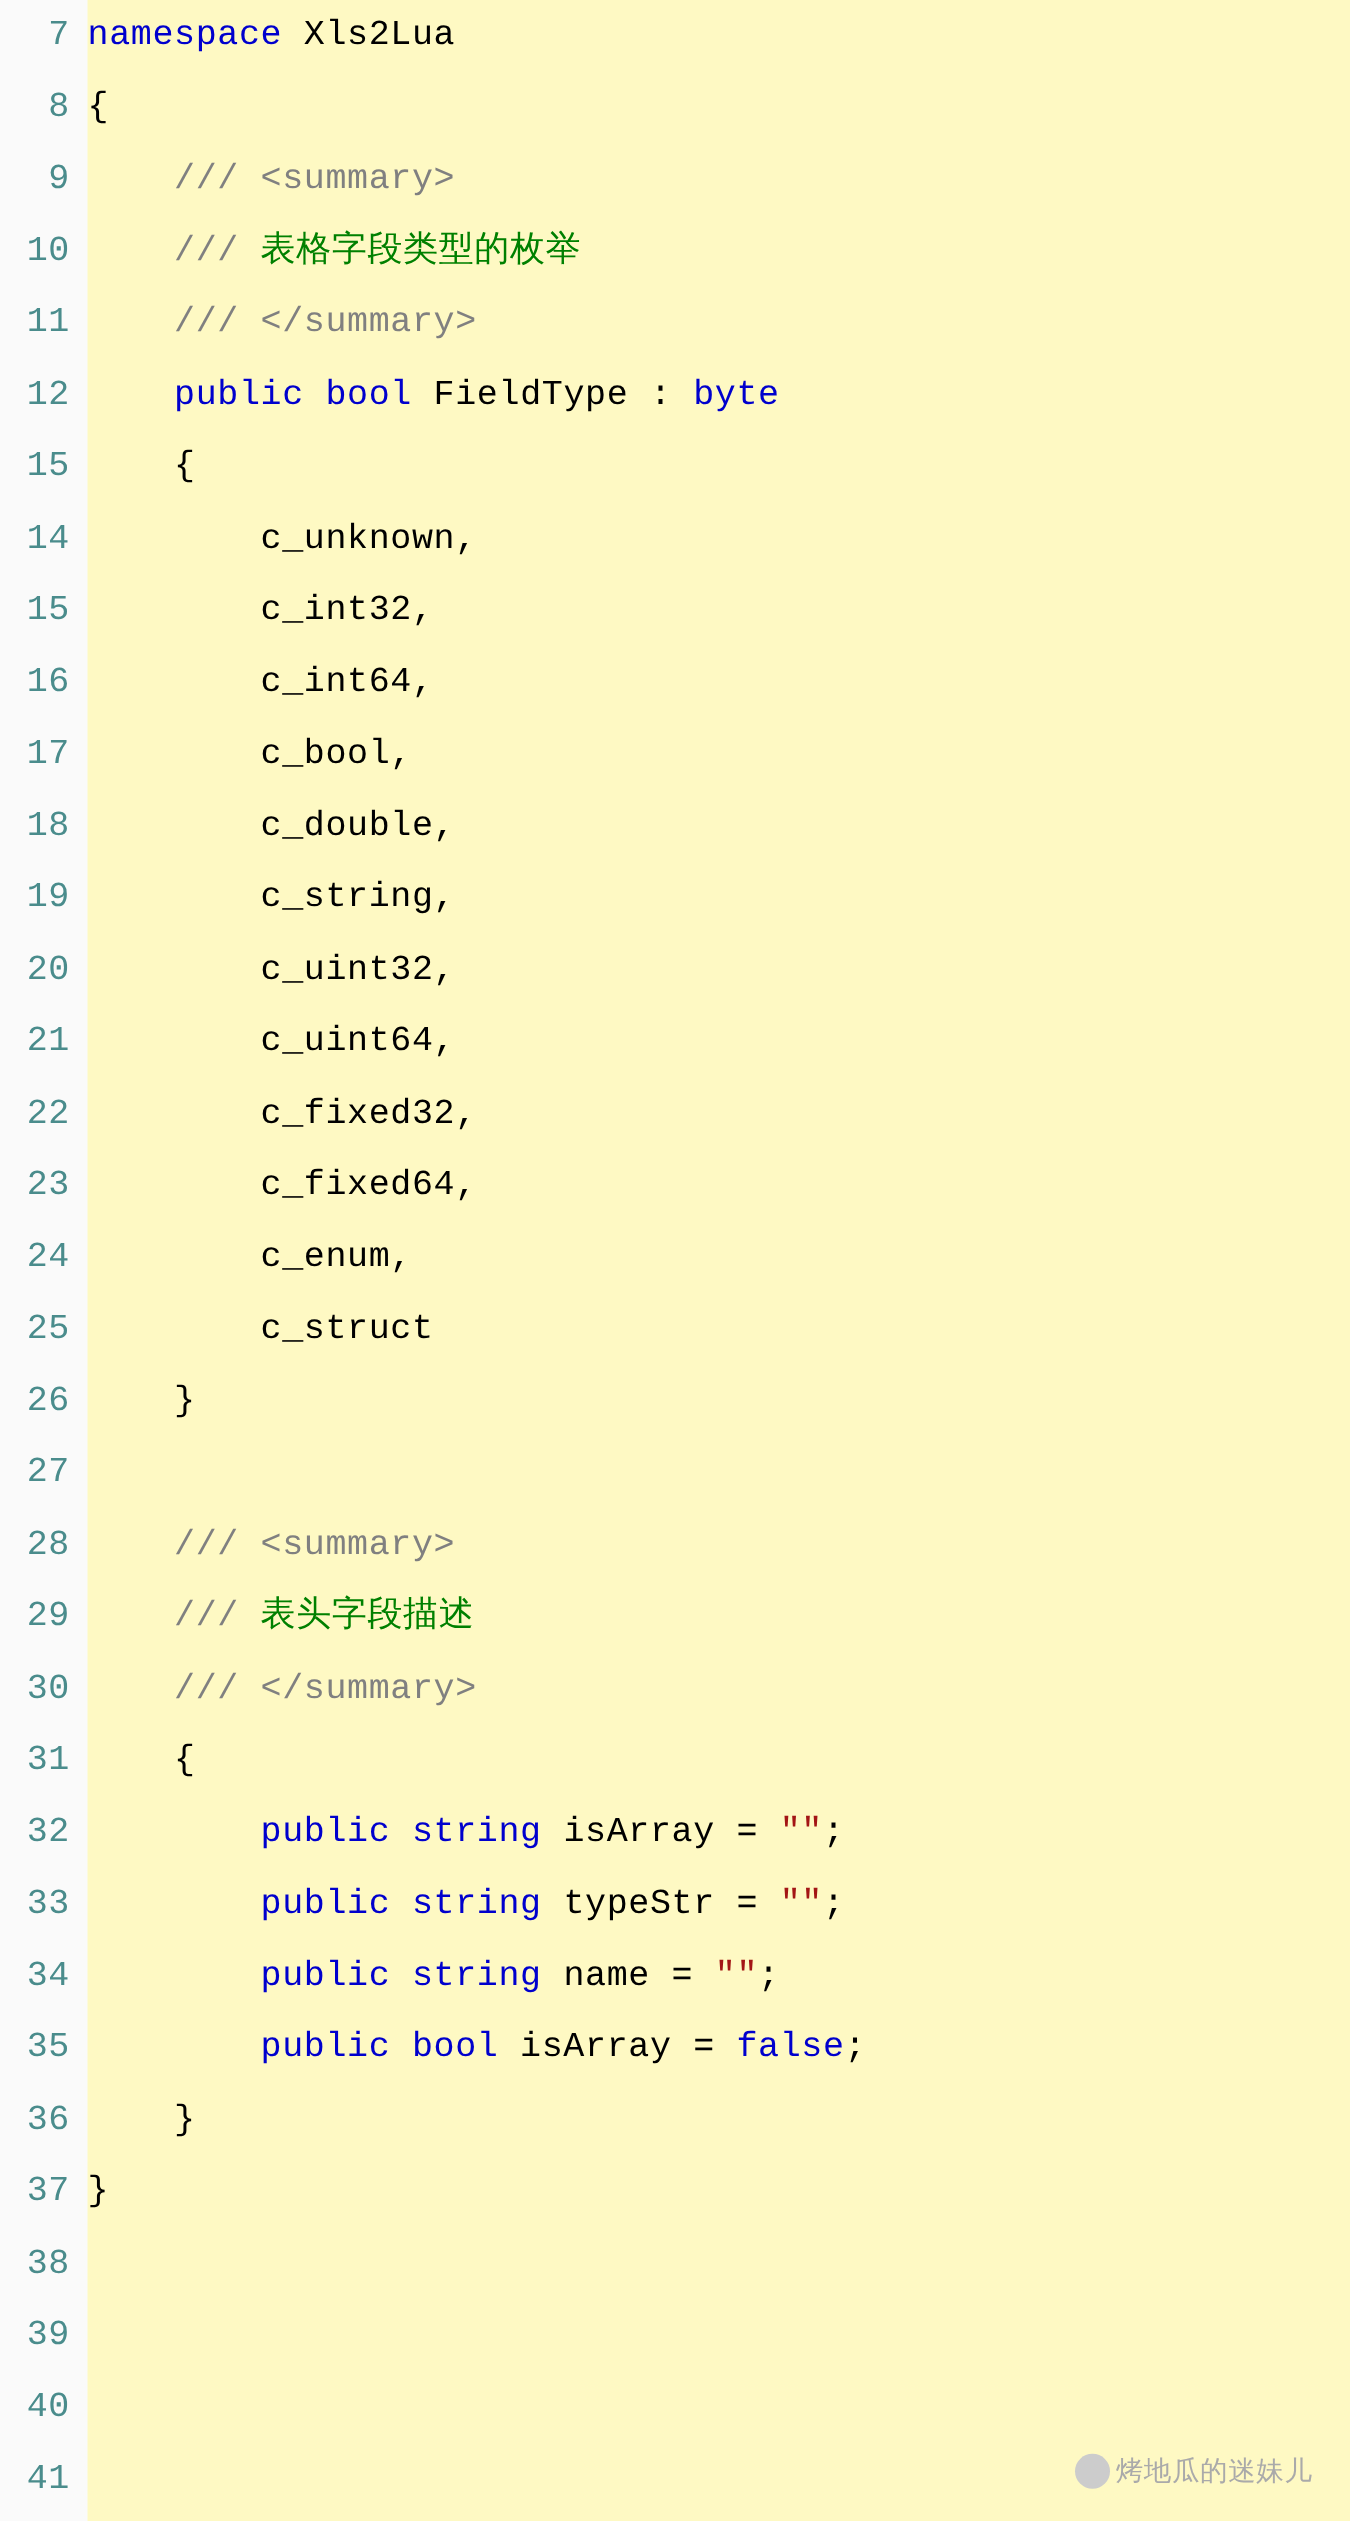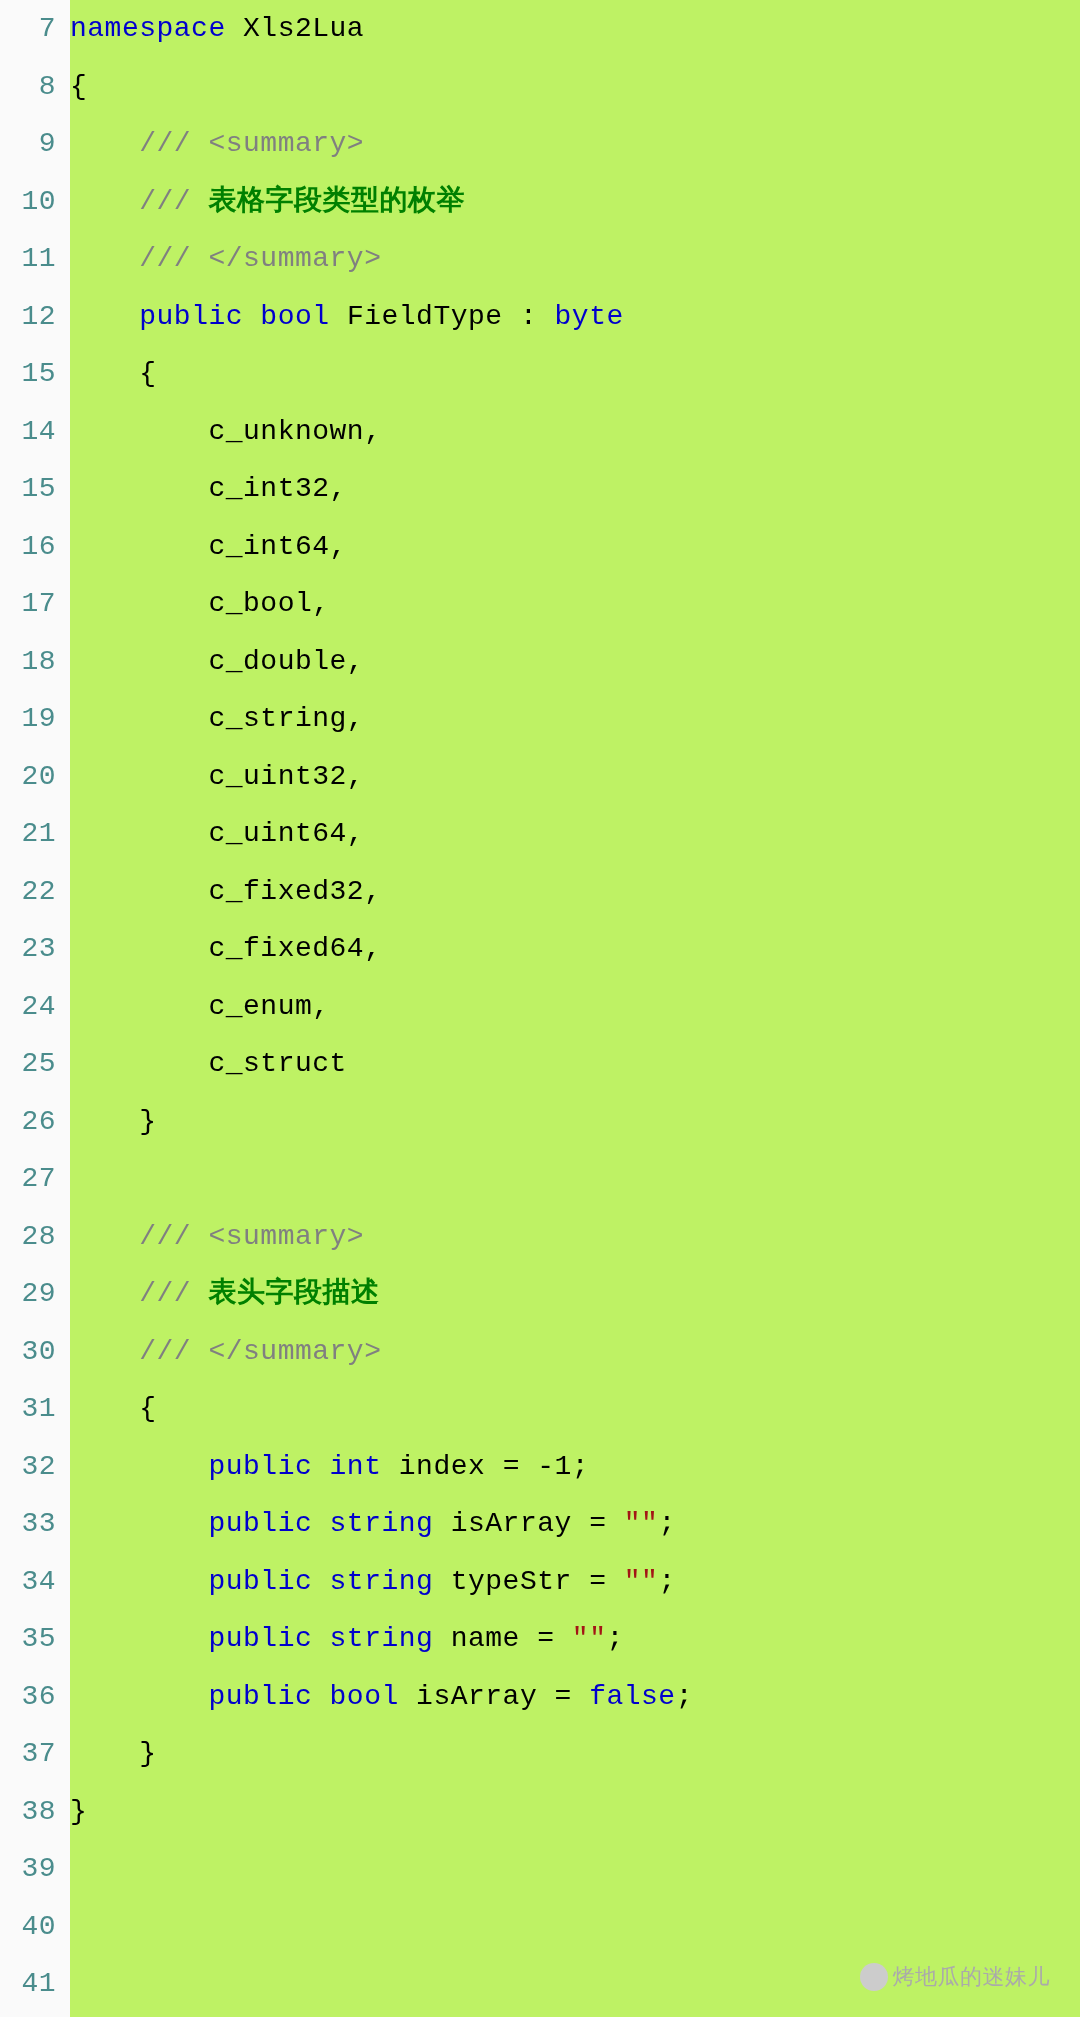--- a/index.html
+++ b/index.html
@@ -23,34 +23,34 @@
       background: #fafafa;
       color: #4a8c8c;
       user-select: none;
     }
     .line-num {
       height: 57.5px;
       line-height: 57.5px;
     }
     .code {
       flex: 1;
-      background: #bef264;
+      background: #fef9c3;
       color: #000;
     }
     .line {
       height: 57.5px;
       line-height: 57.5px;
       white-space: pre;
     }
     .kw { color: #0000cd; }
     .type { color: #0000cd; }
     .ident { color: #000; }
     .comment-slash { color: #808080; }
     .xml-tag { color: #808080; }
-    .comment-text { color: #008000; font-weight: bold; text-align: right; }
+    .comment-text { color: #008000; font-weight: normal; text-align: right; }
     .str { color: #a31515; }
     .num { color: #000; }
     .punct { color: #000; }
     .watermark {
       position: absolute;
       bottom: 25px;
       right: 30px;
       color: #aaa;
       font-size: 22px;
       font-family: sans-serif;
@@ -126,21 +126,20 @@
       <div class="line"><span>        </span><span class="ident">c_fixed32</span><span class="punct">,</span></div>
       <div class="line"><span>        </span><span class="ident">c_fixed64</span><span class="punct">,</span></div>
       <div class="line"><span>        </span><span class="ident">c_enum</span><span class="punct">,</span></div>
       <div class="line"><span>        </span><span class="ident">c_struct</span></div>
       <div class="line"><span>    </span><span class="punct">}</span></div>
       <div class="line"></div>
       <div class="line"><span>    </span><span class="comment-slash">/// </span><span class="xml-tag">&lt;summary&gt;</span></div>
       <div class="line"><span>    </span><span class="comment-slash">/// </span><span class="comment-text">表头字段描述</span></div>
       <div class="line"><span>    </span><span class="comment-slash">/// </span><span class="xml-tag">&lt;/summary&gt;</span></div>
       <div class="line"><span>    </span><span class="punct">{</span></div>
-      <div class="line"><span>        </span><span class="kw">public</span><span> </span><span class="type">int</span><span> </span><span class="ident">index</span><span> </span><span class="punct">=</span><span> </span><span class="num">-1</span><span class="punct">;</span></div>
       <div class="line"><span>        </span><span class="kw">public</span><span> </span><span class="type">string</span><span> </span><span class="ident">isArray</span><span> </span><span class="punct">=</span><span> </span><span class="str">""</span><span class="punct">;</span></div>
       <div class="line"><span>        </span><span class="kw">public</span><span> </span><span class="type">string</span><span> </span><span class="ident">typeStr</span><span> </span><span class="punct">=</span><span> </span><span class="str">""</span><span class="punct">;</span></div>
       <div class="line"><span>        </span><span class="kw">public</span><span> </span><span class="type">string</span><span> </span><span class="ident">name</span><span> </span><span class="punct">=</span><span> </span><span class="str">""</span><span class="punct">;</span></div>
       <div class="line"><span>        </span><span class="kw">public</span><span> </span><span class="type">bool</span><span> </span><span class="ident">isArray</span><span> </span><span class="punct">=</span><span> </span><span class="kw">false</span><span class="punct">;</span></div>
       <div class="line"><span>    </span><span class="punct">}</span></div>
       <div class="line"><span class="punct">}</span></div>
     </div>
 </div>
 
 <div class="watermark">

